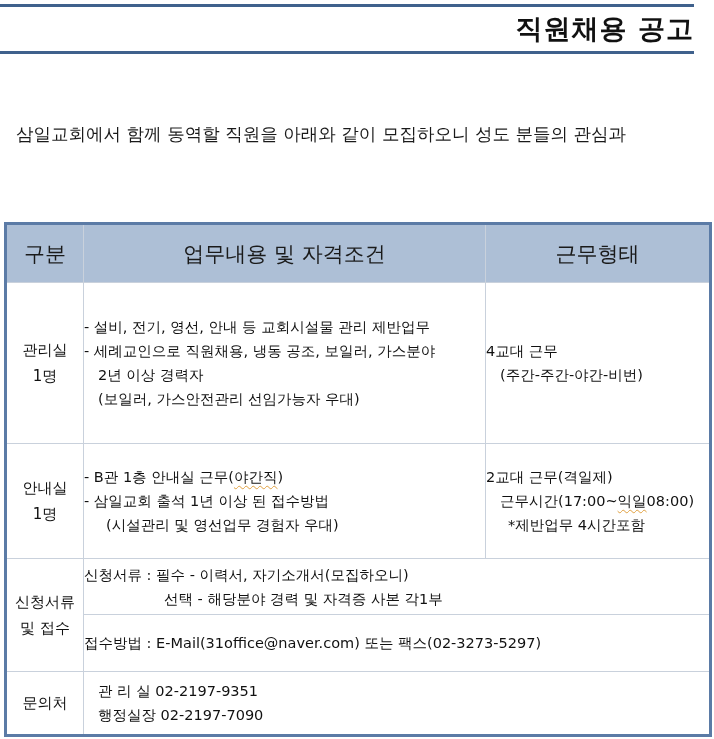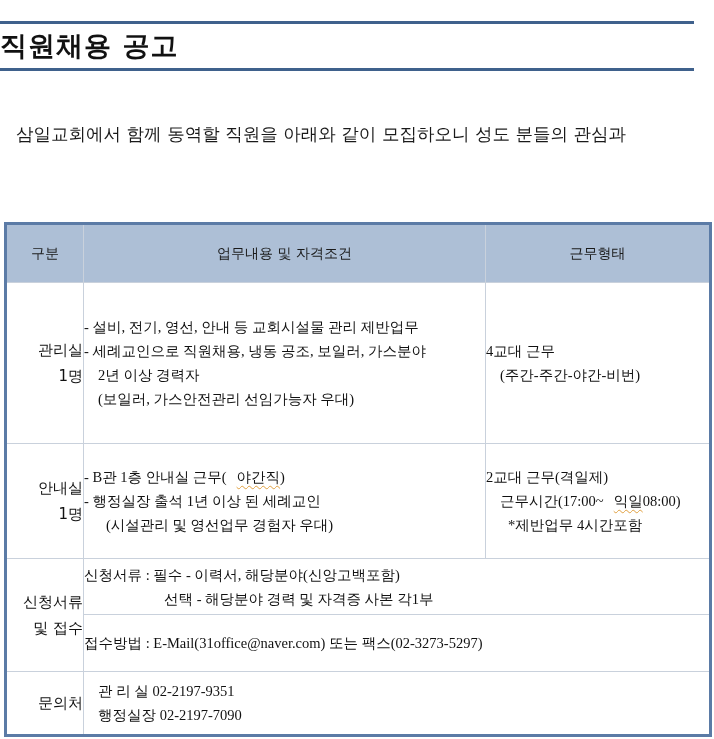--- a/index.html
+++ b/index.html
@@ -19,22 +19,21 @@
       position: absolute;
       left: 0;
       top: 4px;
       width: 694px;
       height: 50px;
       border-top: 3px solid #3f618c;
       border-bottom: 3px solid #3f618c;
       box-sizing: border-box;
       display: flex;
       align-items: center;
-      justify-content: flex-start;
-      margin-top: 17px;
+      justify-content: flex-end;
     }
     .title-text {
       font-size: 27px;
       font-weight: bold;
       letter-spacing: 1px;
       color: #111111;
     }
     .intro {
       position: absolute;
       left: 16px;
@@ -60,57 +59,55 @@
     table.recruit td, table.recruit th {
       border: 1px solid #c9d1dc;
       padding: 0;
       vertical-align: middle;
       font-weight: normal;
     }
     table.recruit thead th {
       background: #adbfd6;
       height: 57px;
       text-align: center;
-      font-size: 14px;
+      font-size: 21px;
       color: #1a1a1a;
     }
     .col-cat { width: 78px; }
     .col-duty { width: 402px; }
     .col-type { width: 225px; }
 
     td.cat {
       text-align: center;
       line-height: 26px;
       font-size: 15px;
     }
-    td.cat span { display: block; text-align: right; }
+    td.cat span { display: block; }
     td.duty, td.type, td.wide {
       padding-left: 8px;
       line-height: 24px;
-      font-family: Liberation Serif, serif;
     }
     td.duty span, td.type span, td.wide span {
       display: block;
       white-space: nowrap;
     }
     .row-mgmt td { height: 160px; }
     .row-info td { height: 114px; }
     .row-docs td.wide { height: 55px; }
     .row-method td.wide { height: 56px; }
     .row-contact td { height: 62px; }
 
     .i1 { padding-left: 0; }
     .i2 { padding-left: 14px; }
     .i3 { padding-left: 22px; }
     .i4 { padding-left: 80px; }
     .squiggle {
       text-decoration: underline wavy #e0a040;
       text-decoration-thickness: 1px;
       text-underline-offset: 3px;
-      margin-left: 10px;
     }
   </style>
 </head>
 <body>
 
 <div class="title-bar">
   <span class="title-text">직원채용 공고</span>
 </div>
 
 <p class="intro">
@@ -148,37 +145,37 @@
       </td>
     </tr>
 
     <tr class="row-info">
       <td class="cat">
         <span>안내실</span>
         <span>1명</span>
       </td>
       <td class="duty">
         <span class="i1"><span style="display:inline">- B관 1층 안내실 근무(</span><span style="display:inline" class="squiggle">야간직</span><span style="display:inline">)</span></span>
-        <span class="i1">- 행정실장 출석 1년 이상 된 세례교인</span>
+        <span class="i1">- 삼일교회 출석 1년 이상 된 접수방법</span>
         <span class="i3">(시설관리 및 영선업무 경험자 우대)</span>
       </td>
       <td class="type">
         <span class="i1">2교대 근무(격일제)</span>
         <span class="i2"><span style="display:inline">근무시간(17:00~</span><span style="display:inline" class="squiggle">익일</span><span style="display:inline">08:00)</span></span>
         <span class="i3">*제반업무 4시간포함</span>
       </td>
     </tr>
 
     <tr class="row-docs">
       <td class="cat" rowspan="2">
         <span>신청서류</span>
         <span>및 접수</span>
       </td>
       <td class="wide" colspan="2">
-        <span class="i1">신청서류 : 필수 - 이력서, 해당분야(신앙고백포함)</span>
+        <span class="i1">신청서류 : 필수 - 이력서, 자기소개서(모집하오니)</span>
         <span class="i4">선택 - 해당분야 경력 및 자격증 사본 각1부</span>
       </td>
     </tr>
     <tr class="row-method">
       <td class="wide" colspan="2">
         <span class="i1">접수방법 : E-Mail(31office@naver.com) 또는 팩스(02-3273-5297)</span>
       </td>
     </tr>
 
     <tr class="row-contact">

